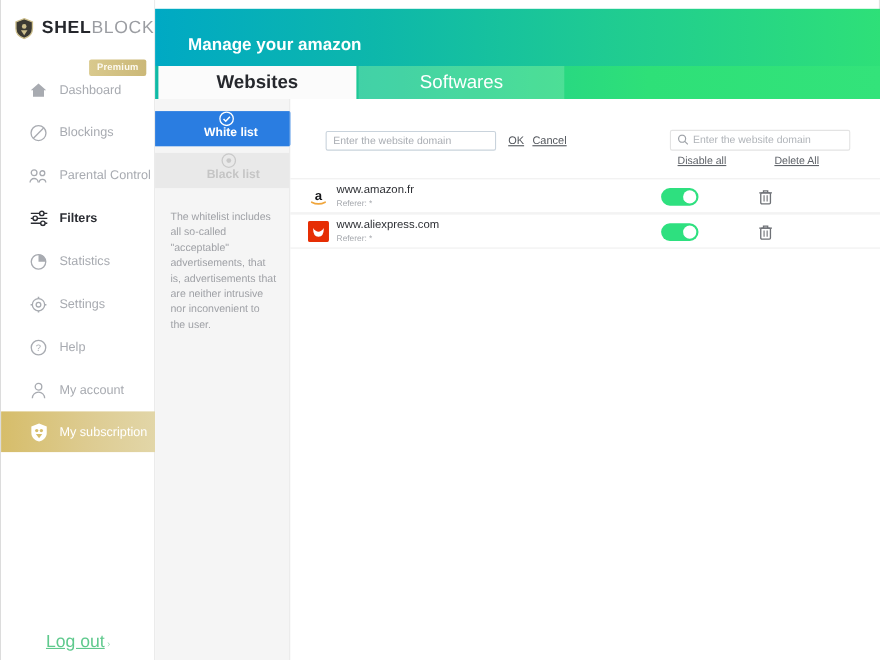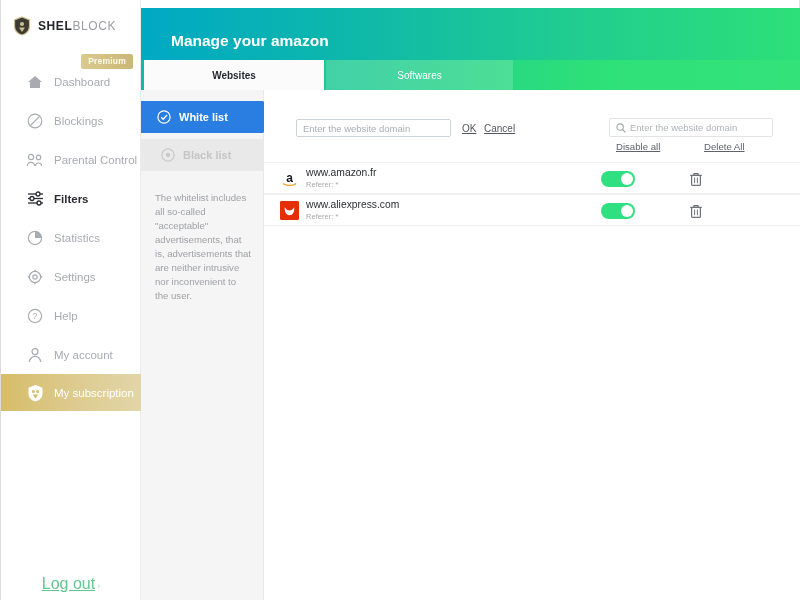--- a/index.html
+++ b/index.html
@@ -32,21 +32,21 @@
     border-right: 1px solid #ebebeb;
   }
   .brand {
     position: absolute; left: 0; top: 16px;
     width: 140px; height: 44px;
   }
   .brand-row { display: flex; align-items: center; padding-left: 12px; }
   .brand-shield { width: 18px; height: 20px; flex: 0 0 auto; }
   .brand-text {
     margin-left: 7px;
-    font-size: 12px; letter-spacing: 0.6px;
+    font-size: 16px; letter-spacing: 0.6px;
   }
   .brand-text .b1 { color: #24262b; font-weight: bold; }
   .brand-text .b2 { color: #9b9da2; font-weight: normal; }
   .premium-badge {
     position: absolute; right: 8px; top: 22px;
     background: linear-gradient(90deg,#d9c98d,#cbb878);
     color: #fdfaf0;
     font-size: 8.5px; font-weight: bold;
     padding: 2px 7px 3px 7px;
     border-radius: 2px;
@@ -94,21 +94,21 @@
   }
 
   .tabbar {
     position: absolute; left: 140px; top: 60px;
     width: 660px; height: 30px;
     background: linear-gradient(90deg,#0fbaa6 0%,#1fcb92 34%,#2ee078 68%,#33e37a 100%);
   }
   .tab {
     position: absolute; top: 0; height: 30px;
     display: flex; align-items: center; justify-content: center;
-    font-size: 10px;
+    font-size: 17px;
     text-align: center;
   }
   .tab-websites {
     left: 3px; width: 180px;
     background: #fbfbfb; color: #26282d; font-weight: bold;
   }
   .tab-softwares {
     left: 185px; width: 187px;
     background: rgba(255,255,255,0.17); color: #ffffff;
   }
@@ -116,21 +116,21 @@
   
   .listpanel {
     position: absolute; left: 140px; top: 90px;
     width: 123px; height: 510px;
     background: #f5f5f5;
     border-right: 1px solid #e8e8e8;
   }
   .lp-item {
     position: relative;
     height: 32px; display: flex; align-items: center;
-    padding-left: 16px; font-size: 11px; font-weight: bold;
+    padding-left: 16px; font-size: 11px; font-weight: bold; flex-direction: column;
   }
   .lp-item .ic { width: 14px; height: 14px; margin-right: 8px; flex:0 0 14px; }
   .lp-white {
     background: #2a7de1; color: #ffffff;
     margin-top: 11px;
   }
   .lp-white::after {
     content: ""; position: absolute; right: -16px; top: 0;
     width: 0; height: 0;
     border-top: 16px solid transparent;

